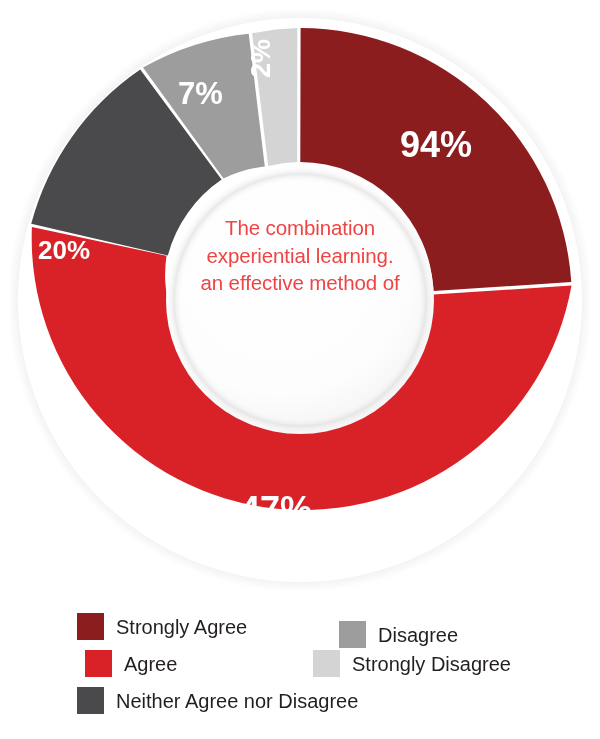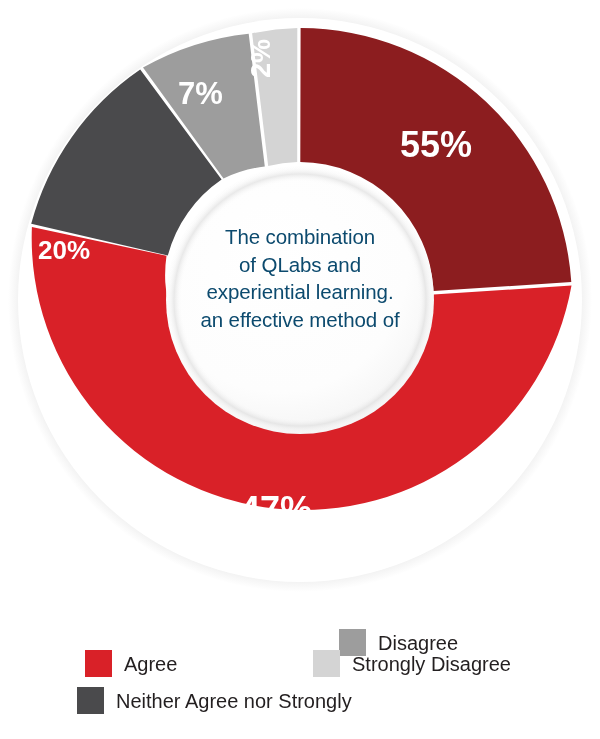--- a/index.html
+++ b/index.html
@@ -55,26 +55,26 @@
     left: 242px; top: 45px;
     font-size: 27px;
     transform: rotate(-90deg);
     transform-origin: 50% 50%;
   }
 
   
   .center-text {
     position: absolute;
     left: 168px;
-    top: 223px;
+    top: 214px;
     width: 264px;
     text-align: center;
     font-size: 20.5px;
     line-height: 1.35;
-    color: #0c4a6e;
+    color: #ef4444;
     letter-spacing: -0.1px;
   }
   .center-text .ct-line { display: block; }
 
   
   .legend {
     position: absolute;
     left: 0;
     top: 600px;
     width: 600px;
@@ -93,21 +93,21 @@
   }
   .legend-label {
     font-size: 20px;
     color: #231f20;
     line-height: 1;
     white-space: nowrap;
   }
   .li-0 { left: 77px;  top: 13px; }
   .li-1 { left: 85px;  top: 50px; align-items: center; }
   .li-2 { left: 77px;  top: 87px; }
-  .li-3 { left: 313px; top: 29px; padding-left: 26px; }
+  .li-3 { left: 313px; top: 21px; padding-left: 26px; }
   .li-4 { left: 313px; top: 50px; align-items: center; }
 </style>
 </head>
 <body>
 
 <div id="chart-root">
 
   <div class="donut-area">
 
     <svg class="donut-svg" viewBox="0 0 600 600">
@@ -165,45 +165,48 @@
       <path fill="#D4D4D4" d="M 252.1 33.3
                A 272 272 0 0 1 297.3 28
                L 297.2 162
                A 134 134 0 0 0 268.2 166.0
                Z"></path>
 
       <circle cx="300" cy="300" r="134" fill="url(#hubGrad)"></circle>
       <circle cx="300" cy="300" r="134" fill="url(#hubRing)"></circle>
     </svg>
 
-    <div class="pct-label pct-24">55%</div>
+    <div class="pct-label pct-24">94%</div>
     <div class="pct-label pct-47">47%</div>
     <div class="pct-label pct-20">20%</div>
     <div class="pct-label pct-7">7%</div>
     <div class="pct-label pct-2">2%</div>
 
     <div class="center-text">
       <span class="ct-line">The combination</span>
-      <span class="ct-line">of QLabs and</span>
       <span class="ct-line">experiential learning.</span>
       <span class="ct-line">an effective method of</span>
     </div>
   </div>
 
   <div class="legend">
 
+    <div class="legend-item li-0">
+      <span class="legend-swatch" style="background: rgb(140, 29, 31);"></span>
+      <span class="legend-label">Strongly Agree</span>
+    </div>
 
     <div class="legend-item li-1">
       <span class="legend-swatch" style="background: rgb(217, 33, 40);"></span>
       <span class="legend-label">Agree</span>
     </div>
 
     <div class="legend-item li-2">
       <span class="legend-swatch" style="background: rgb(74, 74, 76);"></span>
-      <span class="legend-label">Neither Agree nor Strongly</span>
+      <span class="legend-label">Neither Agree nor Disagree</span>
     </div>
 
     <div class="legend-item li-3">
       <span class="legend-swatch" style="background: rgb(157, 157, 157);"></span>
       <span class="legend-label">Disagree</span>
     </div>
 
     <div class="legend-item li-4">
       <span class="legend-swatch" style="background: rgb(212, 212, 212);"></span>
       <span class="legend-label">Strongly Disagree</span>

